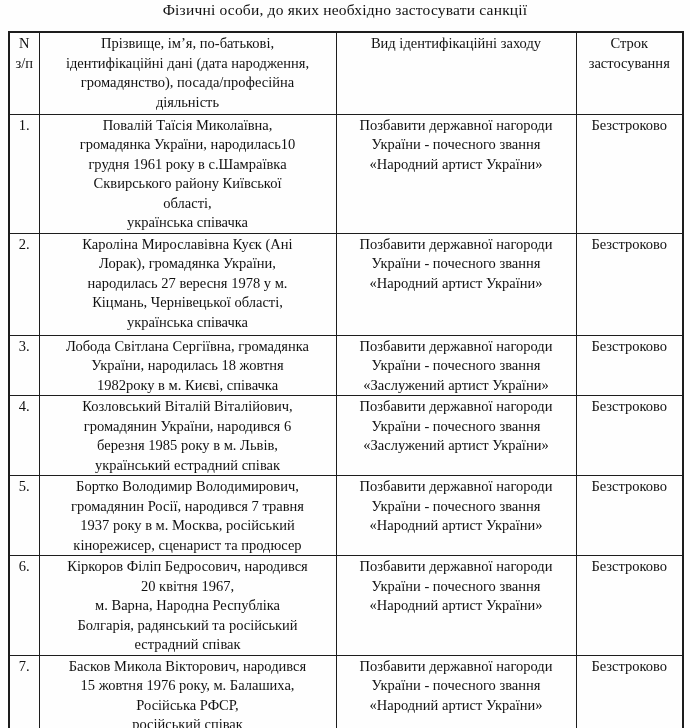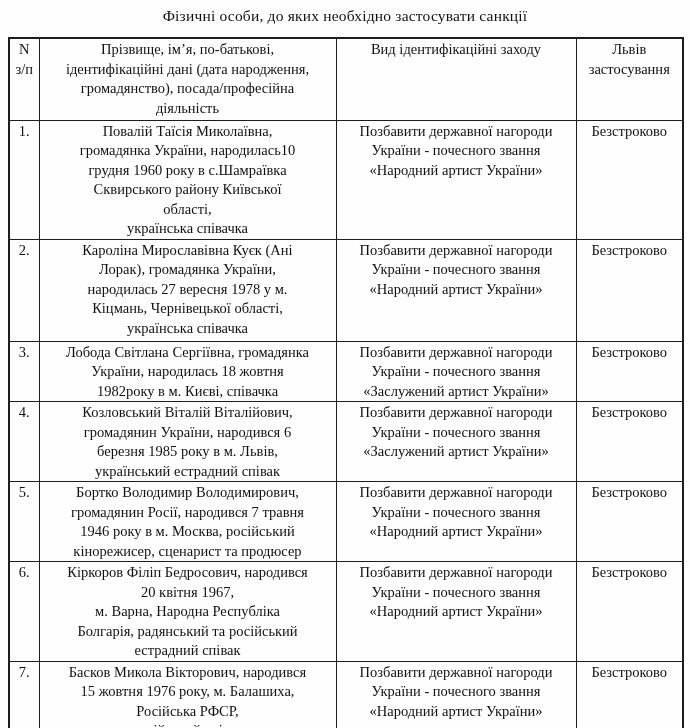--- a/index.html
+++ b/index.html
@@ -14,21 +14,20 @@
   }
   .page {
     width: 690px;
     height: 728px;
     position: relative;
   }
   .doc-title {
     text-align: center;
     font-size: 15.5px;
     line-height: 20px;
-    padding-top: 6px;
     margin: 0 0 11px 0;
     letter-spacing: 0.2px;
   }
   table.sanctions {
     border-collapse: collapse;
     table-layout: fixed;
     margin-left: 8px;
     width: 674px;
     border: 2px solid #1d1d1d;
   }
@@ -71,28 +70,28 @@
     </colgroup>
     <tbody>
       <tr class="h-head">
         <th>N
 з/п</th>
         <th>Прізвище, ім’я, по-батькові,
 ідентифікаційні дані (дата народження,
 громадянство), посада/професійна
 діяльність</th>
         <th>Вид ідентифікаційні заходу</th>
-        <th>Львів
+        <th>Строк
 застосування</th>
       </tr>
       <tr class="h-r1">
         <td>1.</td>
         <td>Повалій Таїсія Миколаївна,
 громадянка України, народилась10
-грудня 1960 року в с.Шамраївка
+грудня 1961 року в с.Шамраївка
 Сквирського району Київської
 області,
 українська співачка</td>
         <td>Позбавити державної нагороди
 України - почесного звання
 «Народний артист України»</td>
         <td>Безстроково</td>
       </tr>
       <tr class="h-r2">
         <td>2.</td>
@@ -124,21 +123,21 @@
 український естрадний співак</td>
         <td>Позбавити державної нагороди
 України - почесного звання
 «Заслужений артист України»</td>
         <td>Безстроково</td>
       </tr>
       <tr class="h-r5">
         <td>5.</td>
         <td>Бортко Володимир Володимирович,
 громадянин Росії, народився 7 травня
-1946 року в м. Москва, російський
+1937 року в м. Москва, російський
 кінорежисер, сценарист та продюсер</td>
         <td>Позбавити державної нагороди
 України - почесного звання
 «Народний артист України»</td>
         <td>Безстроково</td>
       </tr>
       <tr class="h-r6">
         <td>6.</td>
         <td>Кіркоров Філіп Бедросович, народився
 20 квітня 1967,

